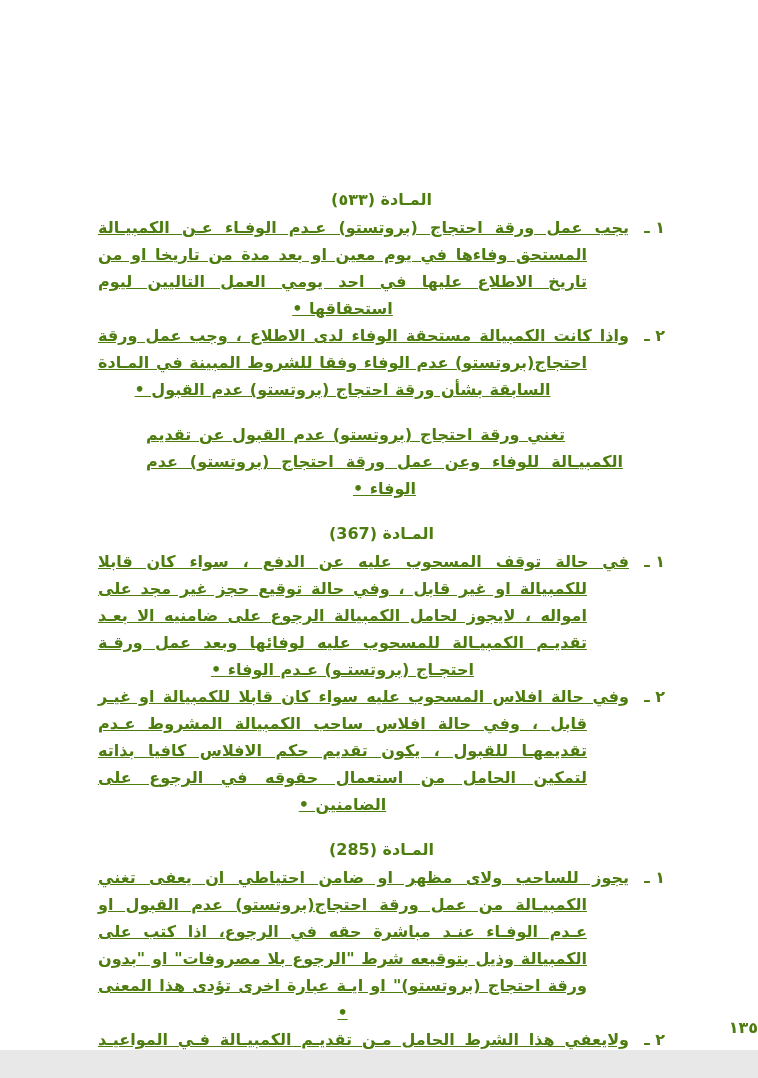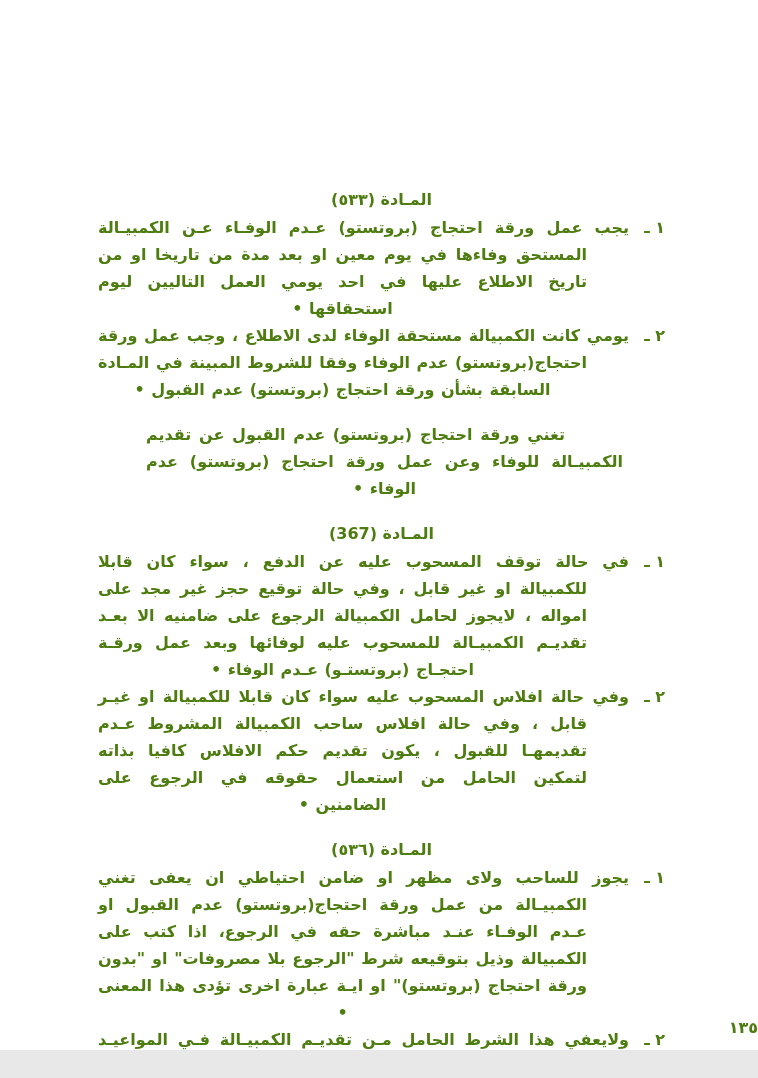--- a/index.html
+++ b/index.html
@@ -46,20 +46,21 @@
     flex: 0 0 36px;
     white-space: nowrap;
   }
   .ptext {
     flex: 1;
     text-align: justify;
     text-align-last: center;
     padding-right: 42px;
     text-indent: -42px;
     word-spacing: 1px;
+    text-decoration: underline;
   }
   .para.plain .ptext {
     padding-right: 42px;
     text-indent: 58px;
     margin-left: 48px;
   }
   .page-number {
     position: absolute;
     top: 1018px;
     left: 0;
@@ -75,21 +76,21 @@
   <div class="content">
 
     <section class="article">
       <h2 class="article-title">المـادة (٥٣٣)</h2>
       <div class="para">
         <span class="marker">١ ـ</span>
         <span class="ptext">يجب عمل ورقة احتجاج (بروتستو) عـدم الوفـاء عـن الكمبيـالة المستحق وفاءها في يوم معين او بعد مدة من تاريخا او من تاريخ الاطلاع عليها في احد يومي العمل التاليين ليوم استحقاقها •</span>
       </div>
       <div class="para">
         <span class="marker">٢ ـ</span>
-        <span class="ptext">يومي كانت الكمبيالة مستحقة الوفاء لدى الاطلاع ، وجب عمل ورقة احتجاج(بروتستو) عدم الوفاء وفقا للشروط المبينة في المـادة السابقة بشأن ورقة احتجاج (بروتستو) عدم القبول •</span>
+        <span class="ptext">واذا كانت الكمبيالة مستحقة الوفاء لدى الاطلاع ، وجب عمل ورقة احتجاج(بروتستو) عدم الوفاء وفقا للشروط المبينة في المـادة السابقة بشأن ورقة احتجاج (بروتستو) عدم القبول •</span>
       </div>
     </section>
 
     <section class="article">
       <div class="para plain">
         <span class="ptext">تغني ورقة احتجاج (بروتستو) عدم القبول عن تقديم الكمبيـالة للوفاء وعن عمل ورقة احتجاج (بروتستو) عدم الوفاء •</span>
       </div>
     </section>
 
     <section class="article">
@@ -98,21 +99,21 @@
         <span class="marker">١ ـ</span>
         <span class="ptext">في حالة توقف المسحوب عليه عن الدفع ، سواء كان قابلا للكمبيالة او غير قابل ، وفي حالة توقيع حجز غير مجد على امواله ، لايجوز لحامل الكمبيالة الرجوع على ضامنيه الا بعـد تقديـم الكمبيـالة للمسحوب عليه لوفائها وبعد عمل ورقـة احتجـاج (بروتستـو) عـدم الوفاء •</span>
       </div>
       <div class="para">
         <span class="marker">٢ ـ</span>
         <span class="ptext">وفي حالة افلاس المسحوب عليه سواء كان قابلا للكمبيالة او غيـر قابل ، وفي حالة افلاس ساحب الكمبيالة المشروط عـدم تقديمهـا للقبول ، يكون تقديم حكم الافلاس كافيا بذاته لتمكين الحامل من استعمال حقوقه في الرجوع على الضامنين •</span>
       </div>
     </section>
 
     <section class="article">
-      <h2 class="article-title">المـادة (٥٣٦)</h2>
+      <h2 class="article-title">المـادة (285)</h2>
       <div class="para">
         <span class="marker">١ ـ</span>
         <span class="ptext">يجوز للساحب ولاى مظهر او ضامن احتياطي ان يعفى تغني الكمبيـالة من عمل ورقة احتجاج(بروتستو) عدم القبول او عـدم الوفـاء عنـد مباشرة حقه في الرجوع، اذا كتب على الكمبيالة وذيل بتوقيعه شرط "الرجوع بلا مصروفات" او "بدون ورقة احتجاج (بروتستو)" او ايـة عبارة اخرى تؤدى هذا المعنى •</span>
       </div>
       <div class="para">
         <span class="marker">٢ ـ</span>
         <span class="ptext">ولايعفي هذا الشرط الحامل مـن تقديـم الكمبيـالة فـي المواعيـد المقررة ولا من عمل الاخطارات اللازمة وعلى من يتمسك قبل الحامـل بعدم مراعاة هذه المواعيد اثبات ذلك •</span>
       </div>
     </section>
 

